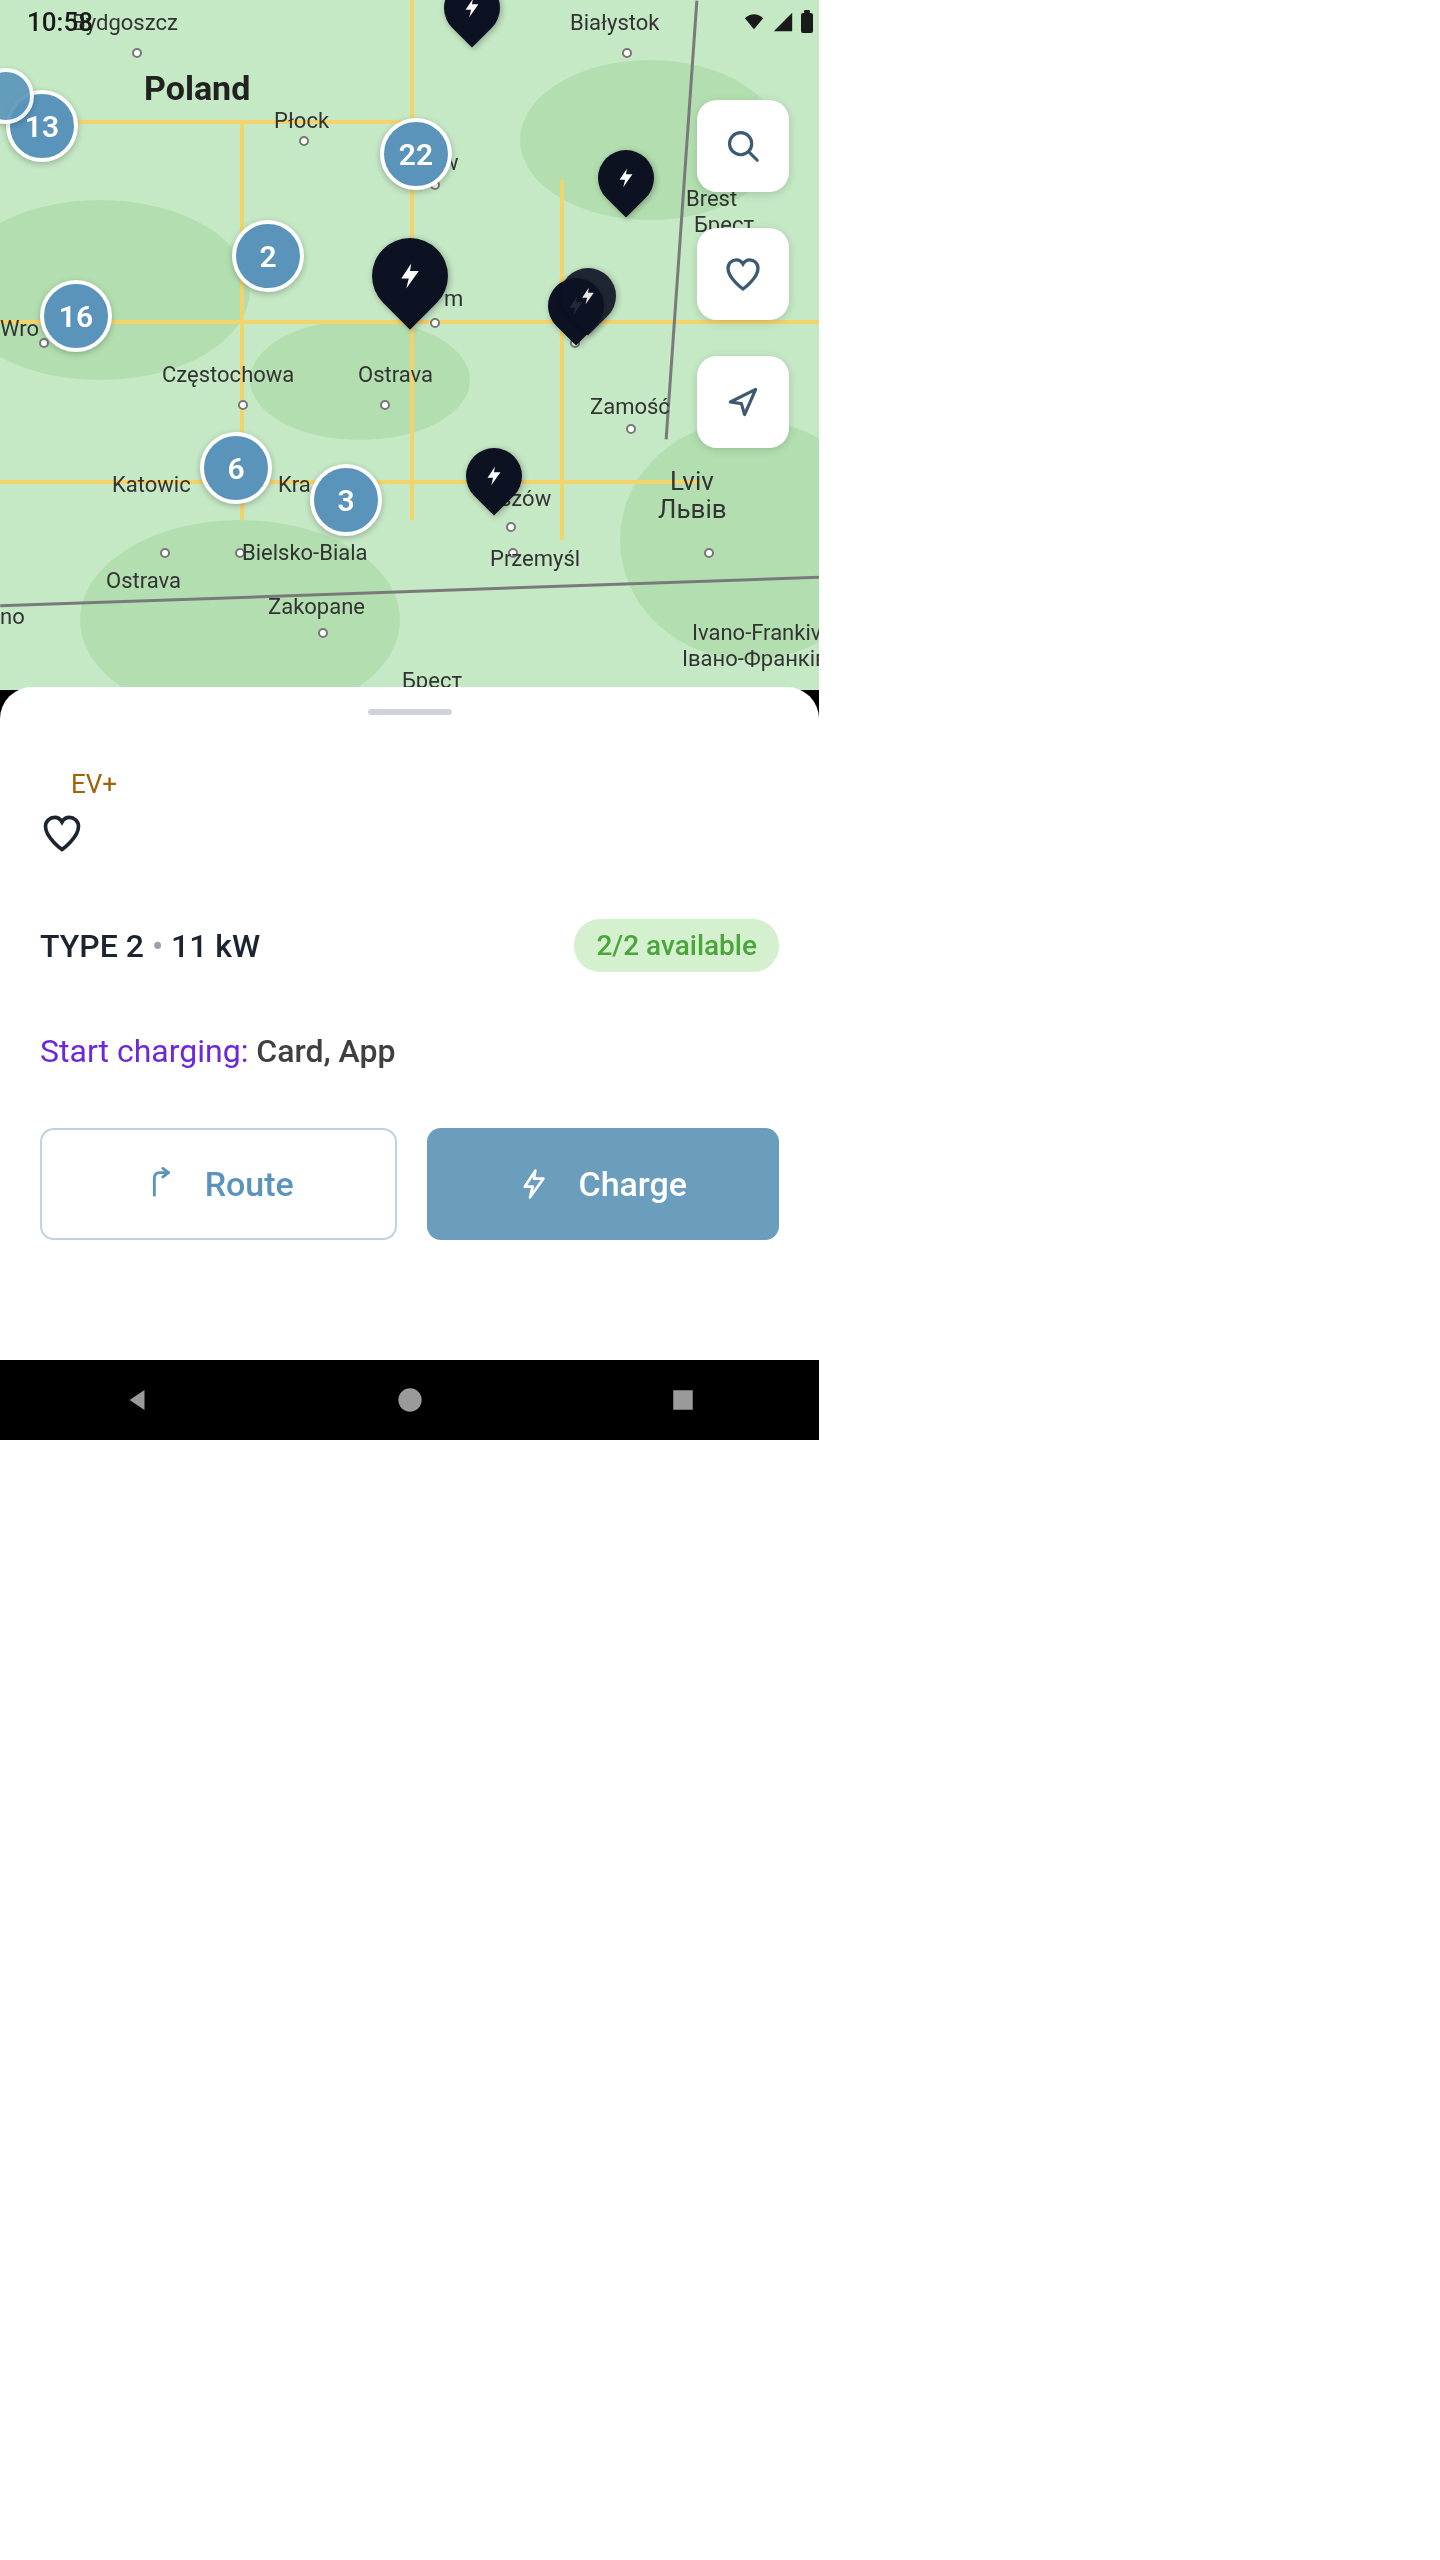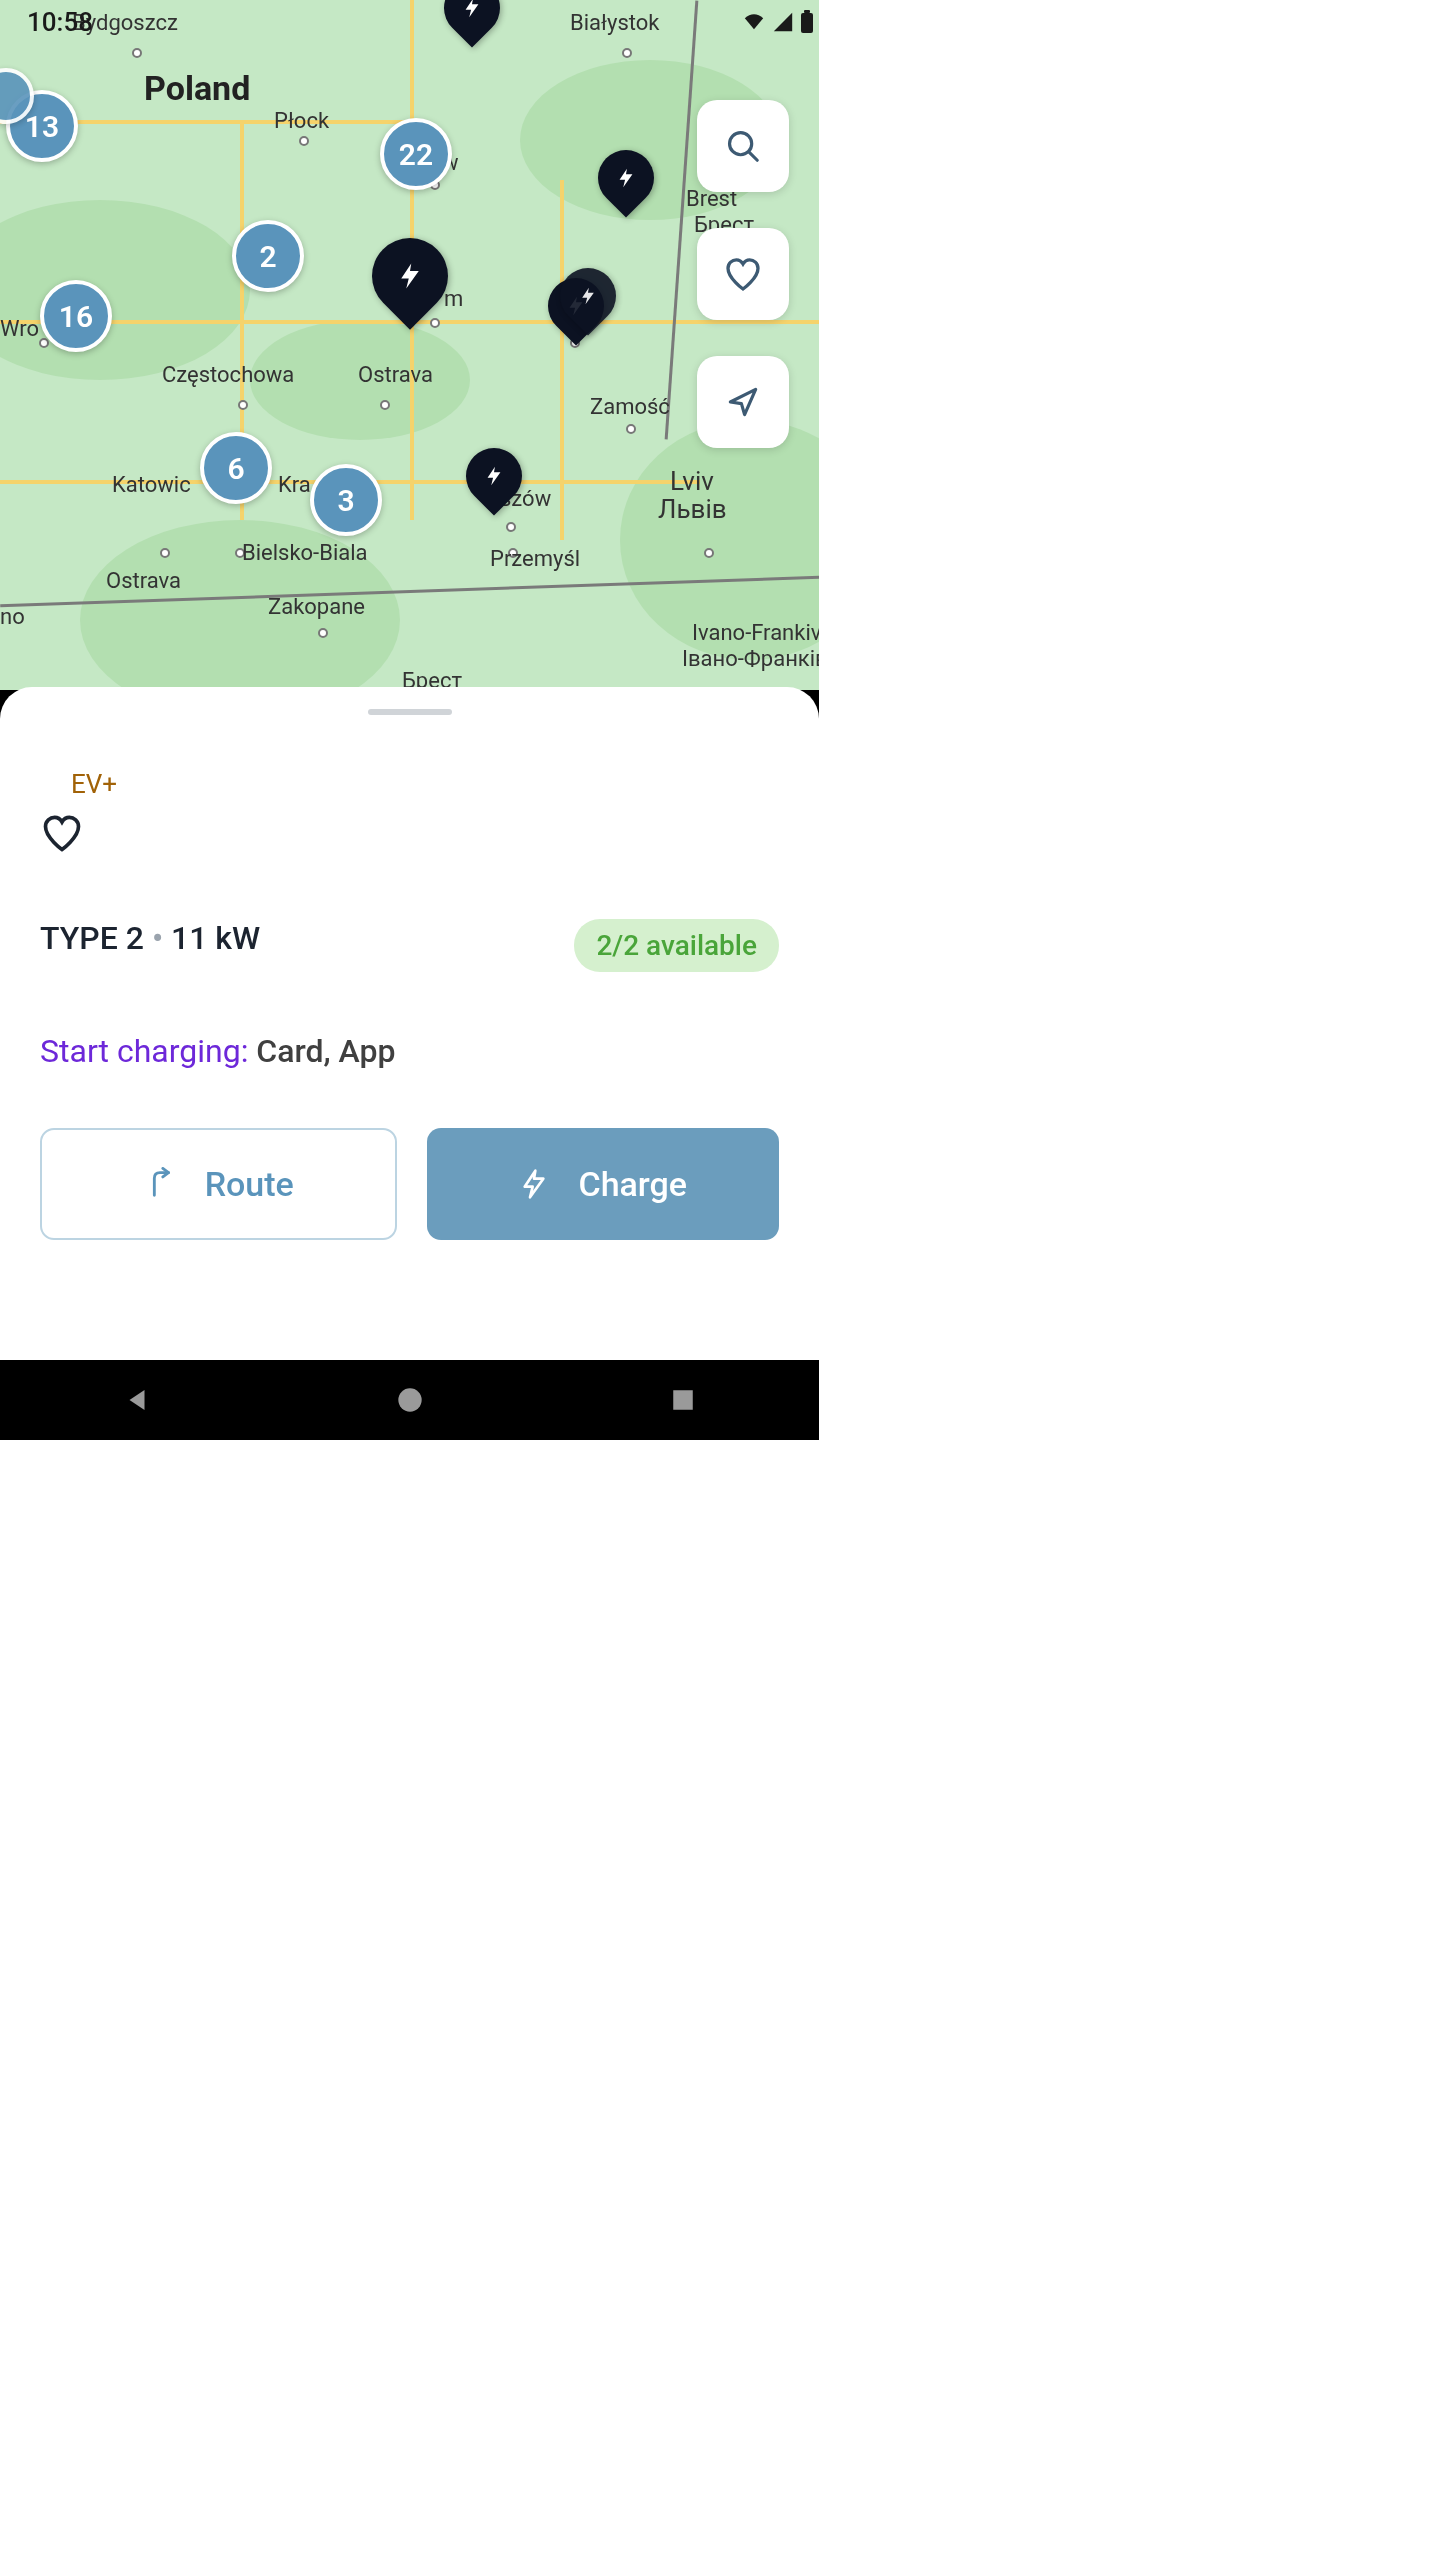--- a/index.html
+++ b/index.html
@@ -24,21 +24,21 @@
   .pin.big { width:76px; height:76px; }
 
   .map-btn { position:absolute; right:30px; width:92px; height:92px; background:#fff; border-radius:20px; box-shadow:0 2px 8px rgba(0,0,0,0.15); display:flex; align-items:center; justify-content:center; }
 
   .sheet { position:absolute; left:0; bottom:80px; width:819px; height:673px; background:#fff; border-radius:32px 32px 0 0; padding:42px 40px 0 40px; }
   .grabber { position:absolute; top:22px; left:50%; transform:translateX(-50%); width:84px; height:6px; background:#d0d4d8; border-radius:3px; }
   .provider { font-size:26px; color:#a16207; margin-top:40px;margin-left:31px; }
   .title-row { display:flex; align-items:flex-start; justify-content:space-between; margin-top:8px; }
   .title { font-size:44px; font-weight:700; color:#1c2430; letter-spacing:-0.5px; }
   .addr { font-size:32px; color:#7c8894; margin-top:4px; }
-  .spec-row { display:flex; justify-content:space-between; margin-top:60px; }
+  .spec-row { display:flex; align-items:center; justify-content:space-between; margin-top:60px; }
   .spec { font-size:32px; color:#1c2430; font-weight:500; }
   .spec .sep { color:#9aa3ad; }
   .badge { background:#d5f0ce; color:#4aa53a; font-size:28px; font-weight:500; padding:10px 22px; border-radius:26px; }
   .start-row { margin-top:60px; font-size:32px; }
   .start-label { color:#6d28d9; }
   .start-val { color:#404040; font-weight:500; }
   .btn-row { display:flex; gap:30px; margin-top:58px; }
   .btn { flex:1; height:112px; border-radius:14px; display:flex; align-items:center; justify-content:center; gap:28px; font-size:34px; font-weight:500; }
   .btn.outline { border:2px solid #bcd4e2; color:#5a94bb; background:#fff; }
   .btn.solid { background:#6b9dbd; color:#fff; }

